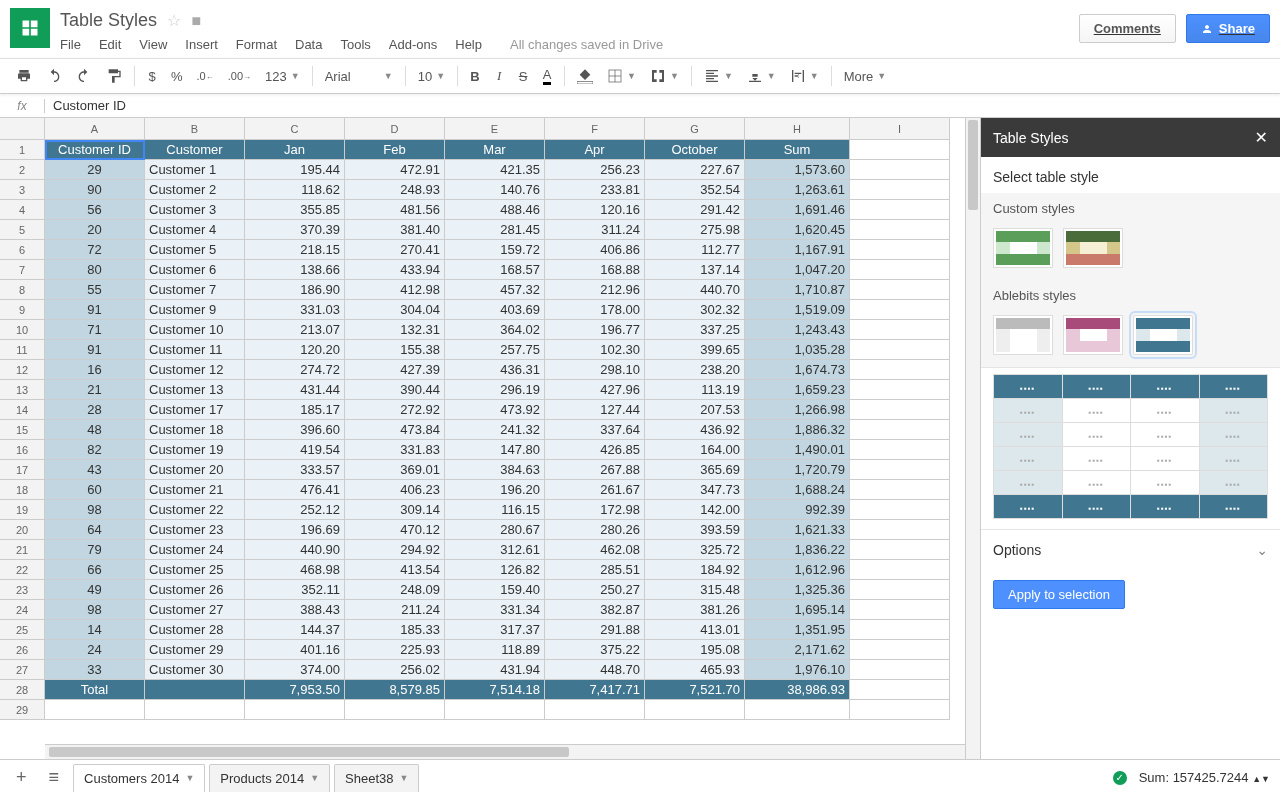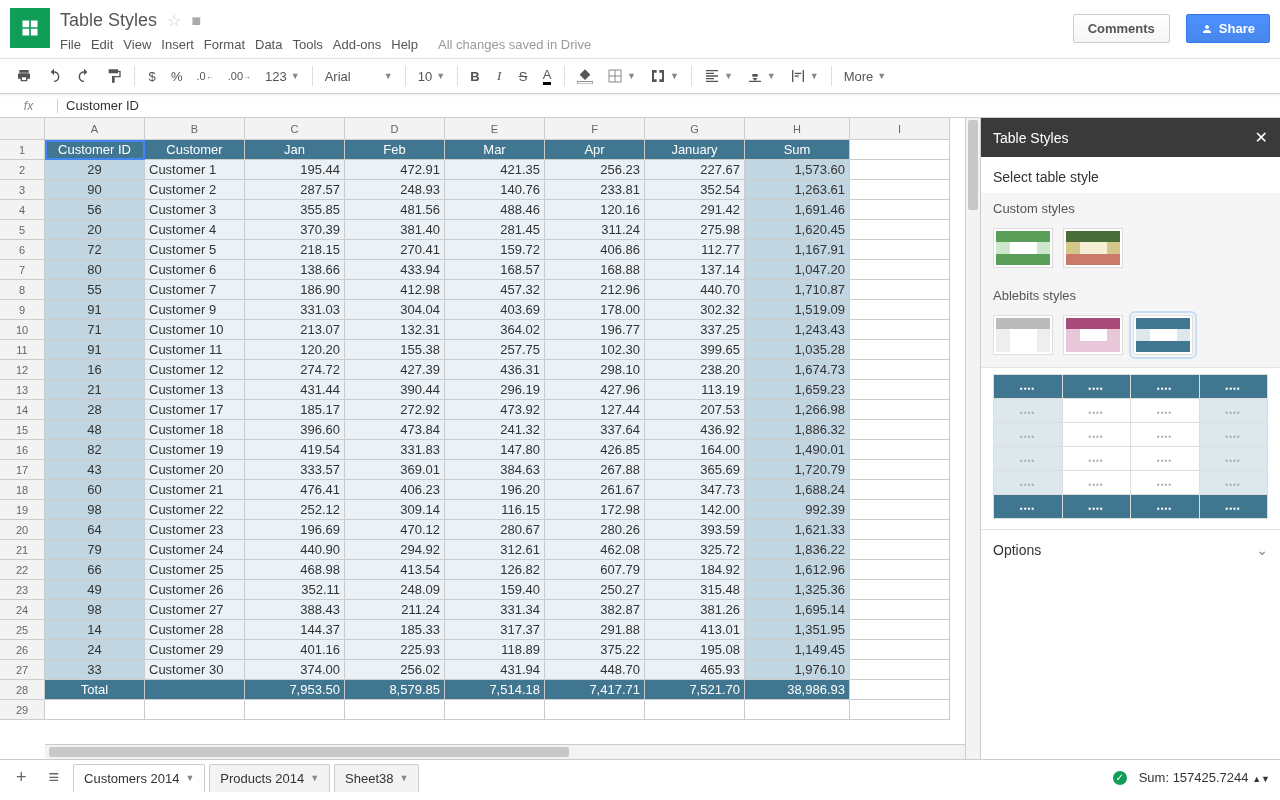--- a/index.html
+++ b/index.html
@@ -6,37 +6,37 @@
 body { width:1280px; height:800px; overflow:hidden; background:#fff; font-size:13px; color:#333; position:relative; }
 
 
 .hdr { display:flex; align-items:flex-start; padding:8px 10px 0 10px; }
 .logo { width:40px; height:40px; background:#0f9d58; display:flex; align-items:center; justify-content:center; margin-right:10px; }
 .logo svg { fill:#fff; }
 .doc-area { flex:1; }
 .title-row { display:flex; align-items:center; gap:10px; font-size:18px; color:#555; padding:2px 0 4px 0;}
 .star { color:#ccc; font-size:16px; }
 .folder { color:#aaa; font-size:16px; }
-.menubar { display:flex; gap:10px; font-size:13px; color:#555; padding:2px 0 6px 0; align-items:center;}
+.menubar { display:flex; gap:18px; font-size:13px; color:#555; padding:2px 0 6px 0; align-items:center;}
 .menubar span { cursor:pointer; }
 .save-status { color:#999; margin-left:10px; }
-.hdr-buttons { display:flex; gap:16px; align-items:center; padding-top:6px;}
+.hdr-buttons { display:flex; gap:10px; align-items:center; padding-top:6px;text-decoration:underline;}
 .btn { border:1px solid #ccc; background:linear-gradient(#fff,#f5f5f5); padding:6px 14px; border-radius:2px; font-size:13px; font-weight:bold; color:#555; cursor:pointer;}
 .btn-share { background:#1a73e8; background:linear-gradient(#4d90fe,#4787ed); color:#fff; border:1px solid #3079ed; display:flex; align-items:center; gap:6px;}
 
 
 .toolbar { border-top:1px solid #e0e0e0; border-bottom:1px solid #ccc; padding:4px 10px; display:flex; align-items:center; gap:2px; height:36px; box-shadow:0 1px 3px rgba(0,0,0,0.08);}
 .tbtn { padding:4px 6px; color:#555; cursor:pointer; font-size:13px; display:inline-flex; align-items:center; justify-content:center; min-width:22px; height:24px;}
 .tsep { width:1px; height:20px; background:#ddd; margin:0 4px; }
 .tsel { display:flex; align-items:center; gap:4px; padding:2px 6px; color:#555;}
 .tarrow { font-size:9px; color:#888; }
 
 
 .fxbar { display:flex; align-items:center; border-bottom:1px solid #ccc; height:24px; }
-.fxlabel { width:58px; text-align:center; font-style:italic; color:#888; border-right:1px solid #ccc; font-size:12px;}
+.fxlabel { width:45px; text-align:center; font-style:italic; color:#888; border-right:1px solid #ccc; font-size:12px;}
 .fxinput { flex:1; padding:0 8px; font-size:13px; }
 
 
 .main { display:flex; height:641px; }
 .sheet { flex:1; overflow:hidden; position:relative; }
 .sidebar { width:300px; border-left:1px solid #ccc; display:flex; flex-direction:column; }
 
 
 .grid { display:flex; }
 .rowhdrs { width:45px; }
@@ -284,39 +284,39 @@
             <div class="colhdr c-i">I</div>
           </div>
         <div id="gridbody">
             <div class="datarow">
               <div class="cell th c-a selected">Customer ID</div>
               <div class="cell th c-b">Customer</div>
               <div class="cell th c-c">Jan</div>
               <div class="cell th c-d">Feb</div>
               <div class="cell th c-e">Mar</div>
               <div class="cell th c-f">Apr</div>
-              <div class="cell th c-g">January</div>
+              <div class="cell th c-g">October</div>
               <div class="cell th c-h">Sum</div>
               <div class="cell blank c-i"></div>
             </div>
             <div class="datarow">
               <div class="cell c-a ca">29</div>
               <div class="cell c-b la">Customer 1</div>
               <div class="cell c-c ra">195.44</div>
               <div class="cell c-d ra">472.91</div>
               <div class="cell c-e ra">421.35</div>
               <div class="cell c-f ra">256.23</div>
               <div class="cell c-g ra">227.67</div>
               <div class="cell c-h sum">1,573.60</div>
               <div class="cell blank c-i"></div>
             </div>
             <div class="datarow">
               <div class="cell c-a ca">90</div>
               <div class="cell c-b la">Customer 2</div>
-              <div class="cell c-c ra">287.57</div>
+              <div class="cell c-c ra">118.62</div>
               <div class="cell c-d ra">248.93</div>
               <div class="cell c-e ra">140.76</div>
               <div class="cell c-f ra">233.81</div>
               <div class="cell c-g ra">352.54</div>
               <div class="cell c-h sum">1,263.61</div>
               <div class="cell blank c-i"></div>
             </div>
             <div class="datarow">
               <div class="cell c-a ca">56</div>
               <div class="cell c-b la">Customer 3</div>
@@ -514,21 +514,21 @@
               <div class="cell c-g ra">325.72</div>
               <div class="cell c-h sum">1,836.22</div>
               <div class="cell blank c-i"></div>
             </div>
             <div class="datarow">
               <div class="cell c-a ca">66</div>
               <div class="cell c-b la">Customer 25</div>
               <div class="cell c-c ra">468.98</div>
               <div class="cell c-d ra">413.54</div>
               <div class="cell c-e ra">126.82</div>
-              <div class="cell c-f ra">607.79</div>
+              <div class="cell c-f ra">285.51</div>
               <div class="cell c-g ra">184.92</div>
               <div class="cell c-h sum">1,612.96</div>
               <div class="cell blank c-i"></div>
             </div>
             <div class="datarow">
               <div class="cell c-a ca">49</div>
               <div class="cell c-b la">Customer 26</div>
               <div class="cell c-c ra">352.11</div>
               <div class="cell c-d ra">248.09</div>
               <div class="cell c-e ra">159.40</div>
@@ -560,21 +560,21 @@
               <div class="cell blank c-i"></div>
             </div>
             <div class="datarow">
               <div class="cell c-a ca">24</div>
               <div class="cell c-b la">Customer 29</div>
               <div class="cell c-c ra">401.16</div>
               <div class="cell c-d ra">225.93</div>
               <div class="cell c-e ra">118.89</div>
               <div class="cell c-f ra">375.22</div>
               <div class="cell c-g ra">195.08</div>
-              <div class="cell c-h sum">1,149.45</div>
+              <div class="cell c-h sum">2,171.62</div>
               <div class="cell blank c-i"></div>
             </div>
             <div class="datarow">
               <div class="cell c-a ca">33</div>
               <div class="cell c-b la">Customer 30</div>
               <div class="cell c-c ra">374.00</div>
               <div class="cell c-d ra">256.02</div>
               <div class="cell c-e ra">431.94</div>
               <div class="cell c-f ra">448.70</div>
               <div class="cell c-g ra">465.93</div>
@@ -766,20 +766,23 @@
                 <td class="pv-h"><span class="dots-w">▪▪▪▪</span></td>
                 <td class="pv-h"><span class="dots-w">▪▪▪▪</span></td>
               </tr>
         </tbody>
           </table>
       </div>
       <div class="sb-options">
         <span>Options</span>
         <span style="color:#888">⌄</span>
       </div>
+      <div class="sb-apply">
+        <button class="btn-apply">Apply to selection</button>
+      </div>
     </div>
   </div>
 </div>
 
 <div class="tabs">
   <span class="tab-btn">+</span>
   <span class="tab-btn">≡</span>
   <div id="tabrow" style="display:flex;gap:4px">
       <div class="tab active">
         <span>Customers 2014</span>

